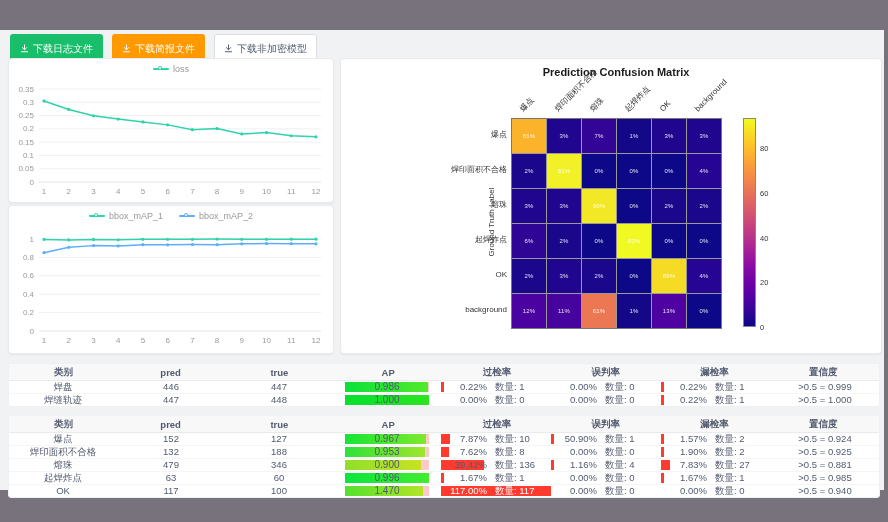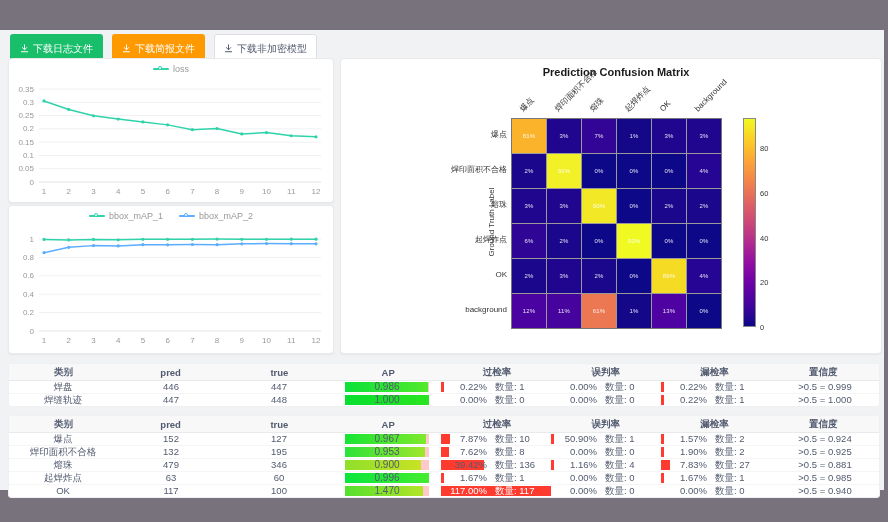--- a/index.html
+++ b/index.html
@@ -483,21 +483,21 @@
             <div class="rate-flex">
               <div class="rate-pct">1.57%</div>
               <div class="rate-count">数量: 2</div>
             </div>
           </div>
           <div class="td">&gt;0.5 = 0.924</div>
         </div>
         <div class="tr">
           <div class="td">焊印面积不合格</div>
           <div class="td">132</div>
-          <div class="td">195</div>
+          <div class="td">188</div>
           <div class="td">
             <div class="ap-track">
               <div class="ap-fill" style="width: 95.3%; background: linear-gradient(90deg, rgb(44, 226, 58), rgb(160, 230, 43));"></div>
             </div>
             <div class="ap-text">0.953</div>
           </div>
           <div class="td">
             <div class="rate-bar" style="width: 7.62%; min-width: 3px;"></div>
             <div class="rate-flex">
               <div class="rate-pct">7.62%</div>

